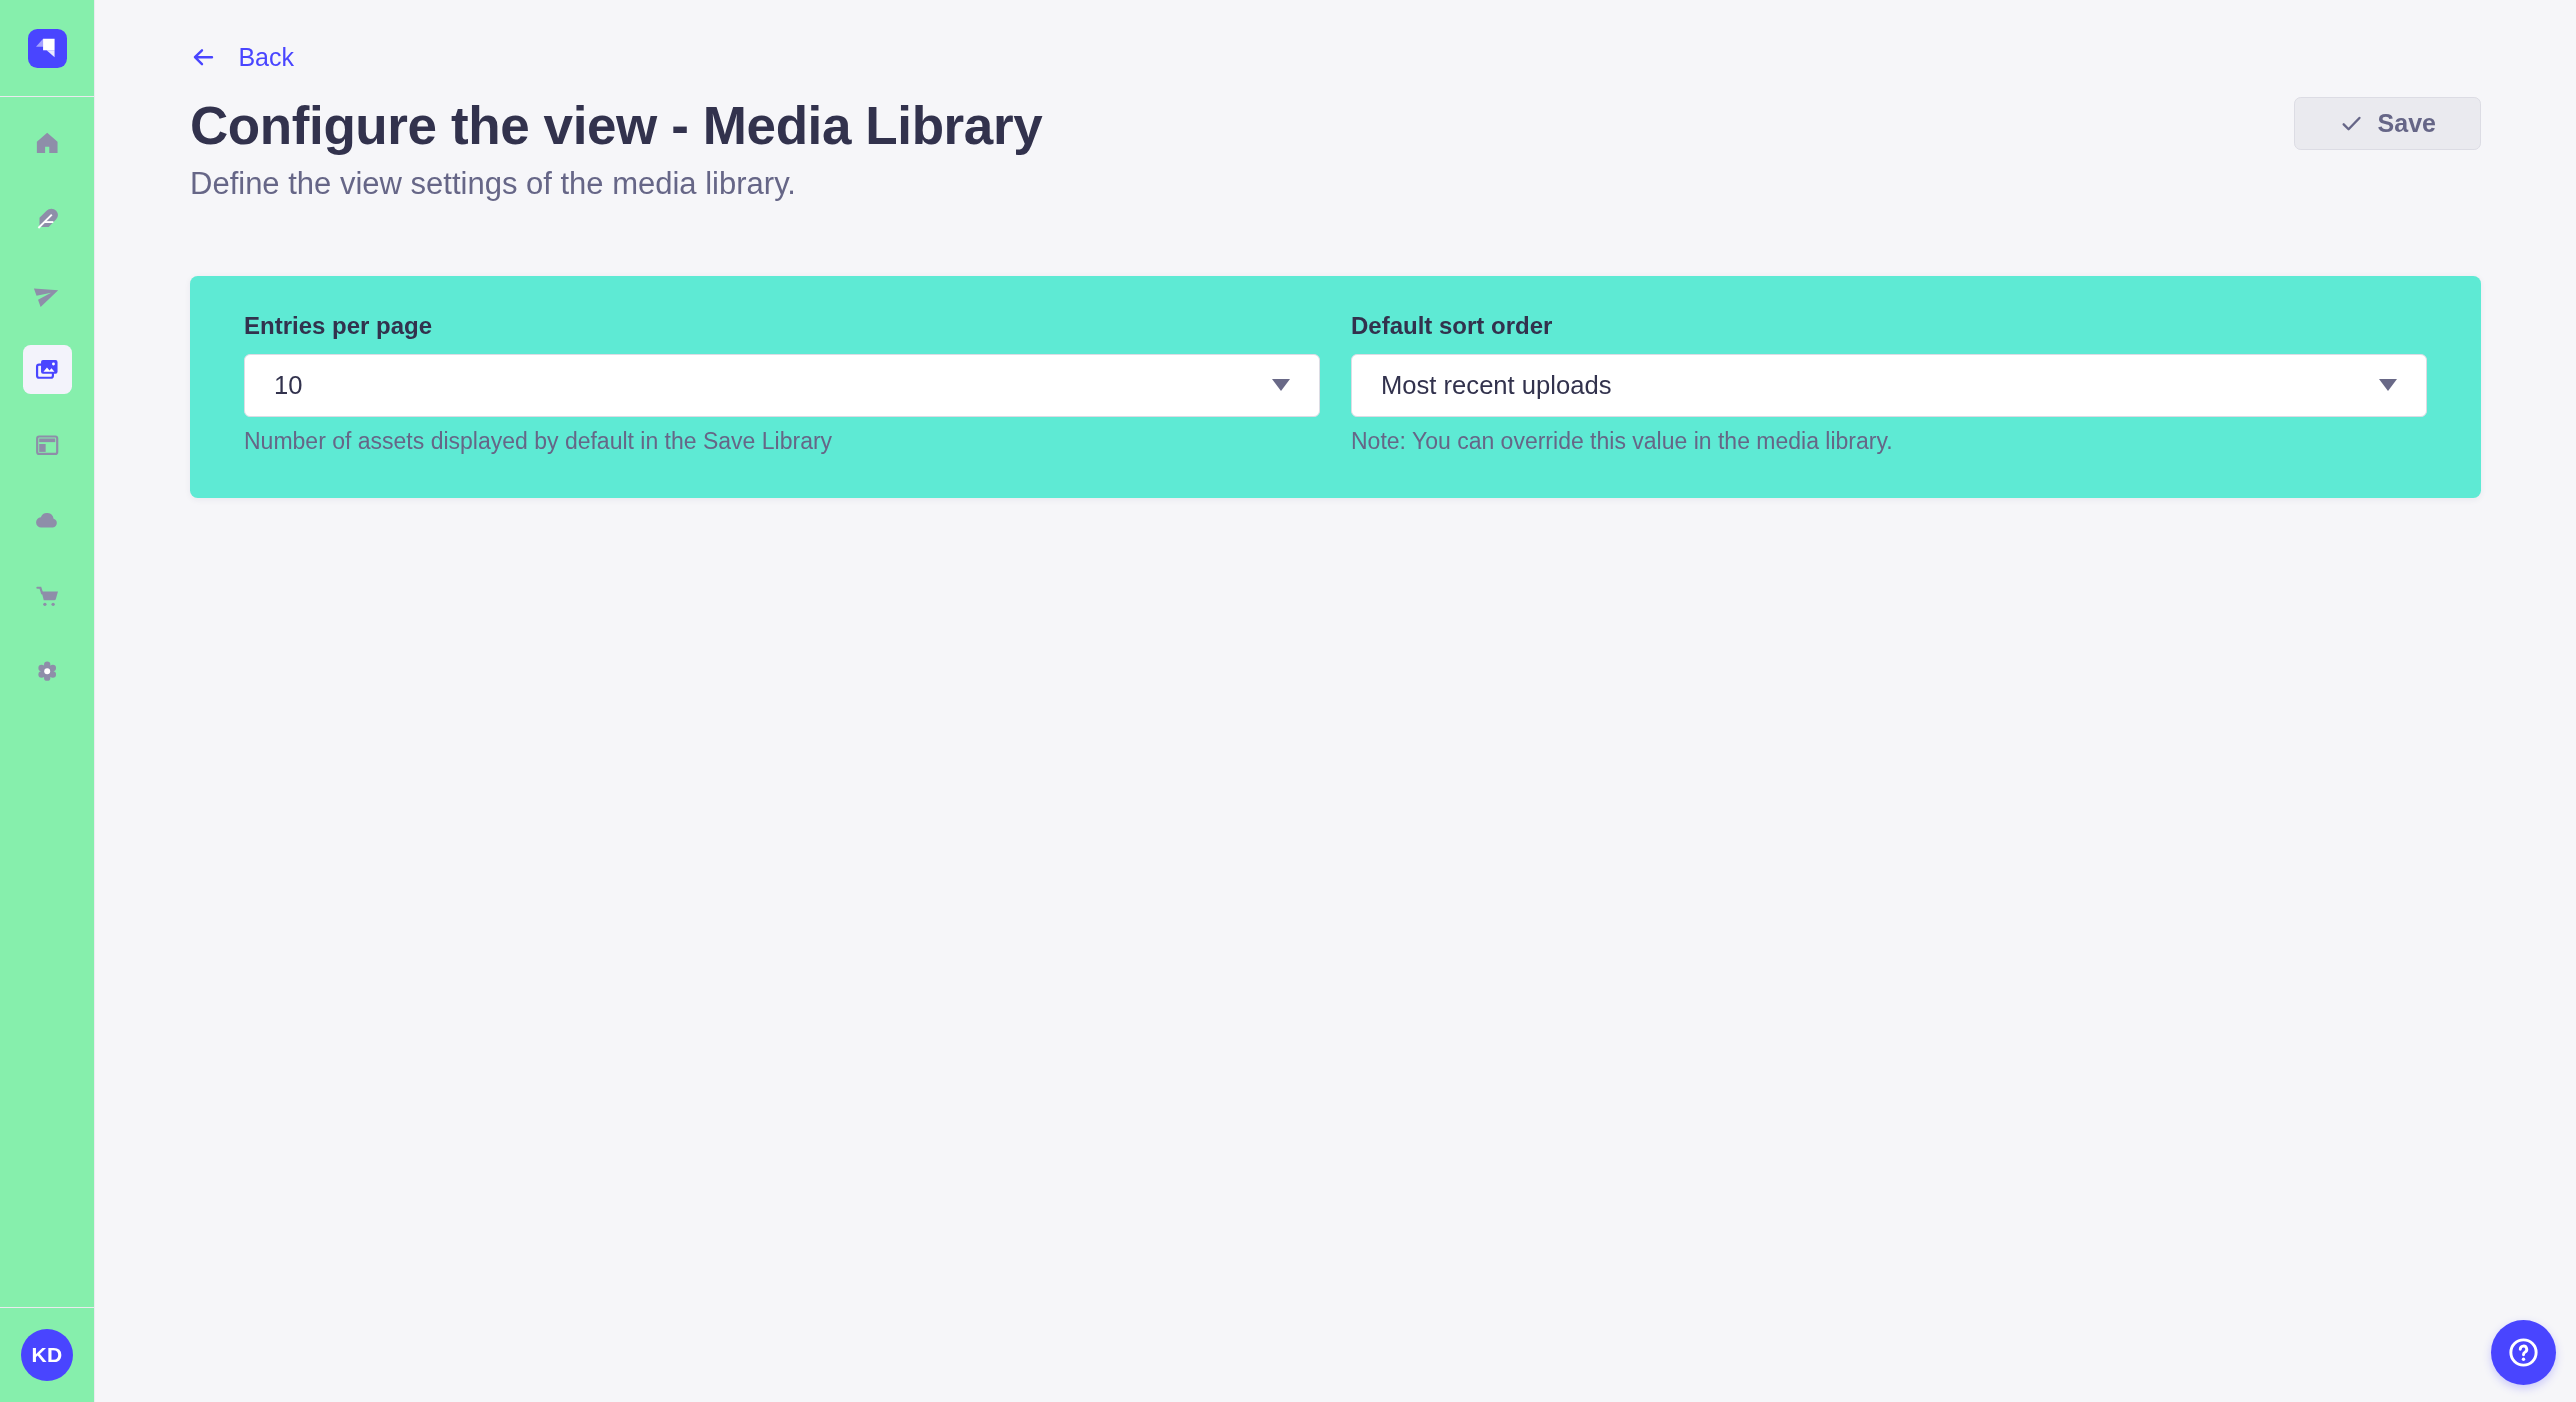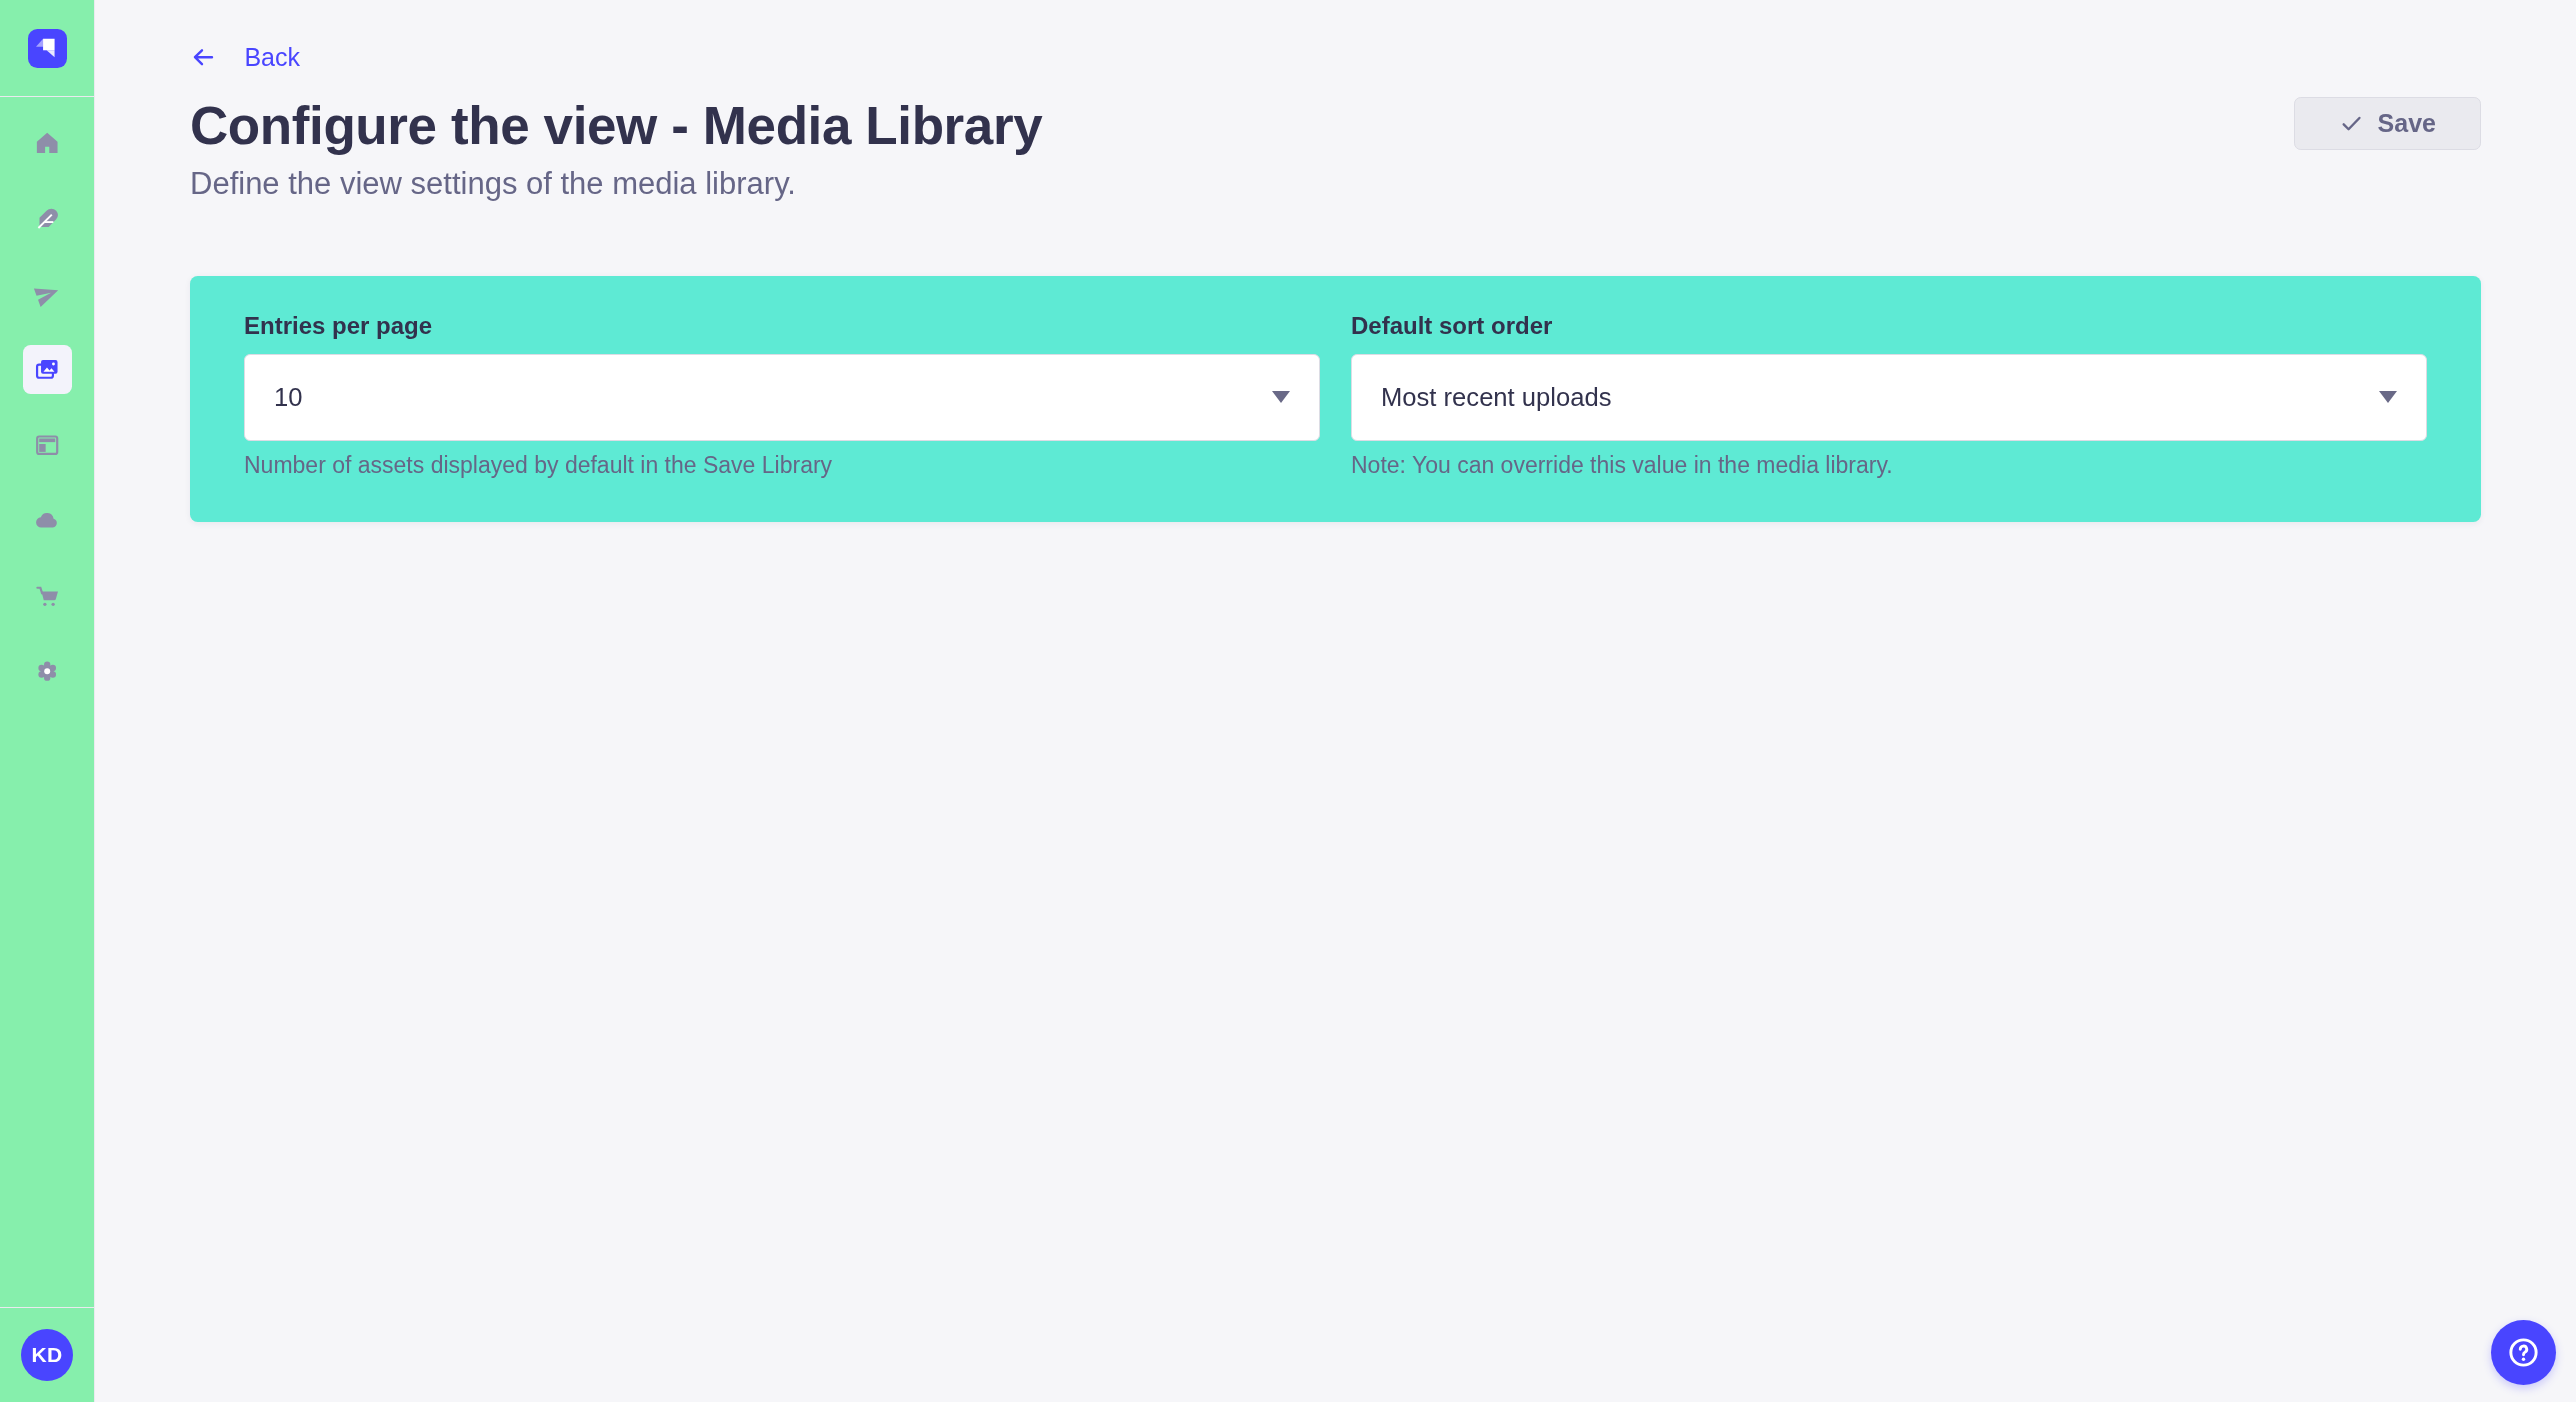--- a/index.html
+++ b/index.html
@@ -45,21 +45,21 @@
   .avatar {
     width:52px; height:52px; border-radius:50%;
     background:#4945ff; color:#ffffff;
     display:flex; align-items:center; justify-content:center;
     font-size:21px; font-weight:700; letter-spacing:0.4px; cursor:pointer;
   }
 
   
   .main { flex:1; padding:43px 95px 0 95px; position:relative; }
   .back {
-    display:inline-flex; align-items:center; gap:28px;
+    display:inline-flex; align-items:center; gap:22px;
     color:#4945ff; font-size:25px; font-weight:500;
     text-decoration:none; cursor:pointer;
   }
   .back svg { width:26.4px; height:26.4px; display:block; }
   .header-row { display:flex; align-items:flex-start; justify-content:space-between; margin-top:22px; }
   h1.page-title { font-size:53px; font-weight:700; color:#32324d; letter-spacing:-0.4px; line-height:1.12; }
   .page-subtitle { margin-top:11px; font-size:31px; color:#666687; }
   .save-btn {
     display:inline-flex; align-items:center; gap:13.6px;
     height:53px; padding:0 44px; margin-top:1.7px;
@@ -71,21 +71,21 @@
 
   
   .card {
     margin-top:74px; background:#5eead4; border-radius:7.7px;
     box-shadow:0 1.7px 6.8px rgba(33,33,82,0.06);
     padding:37px 54px 43px 54px;
     display:grid; grid-template-columns:1fr 1fr; column-gap:31px;
   }
   .field-label { display:block; font-size:24px; font-weight:700; color:#32324d; line-height:1.1; }
   .select {
-    margin-top:14.5px; height:87px;
+    margin-top:14.5px; height:63px;
     background:#ffffff; border:1.7px solid #dcdce4; border-radius:6px;
     display:flex; align-items:center; justify-content:space-between;
     padding:0 29px; cursor:pointer;
   }
   .select-value { font-size:25.6px; color:#32324d; }
   .caret {
     width:0; height:0;
     border-left:9.4px solid transparent;
     border-right:9.4px solid transparent;
     border-top:12px solid #696987;

